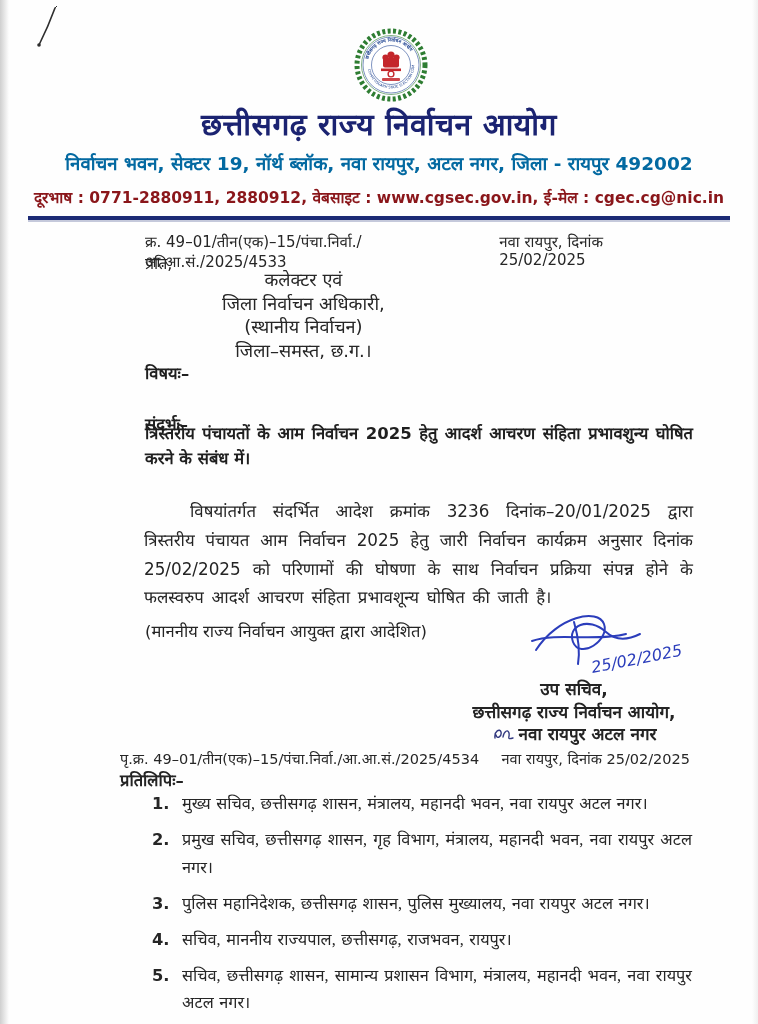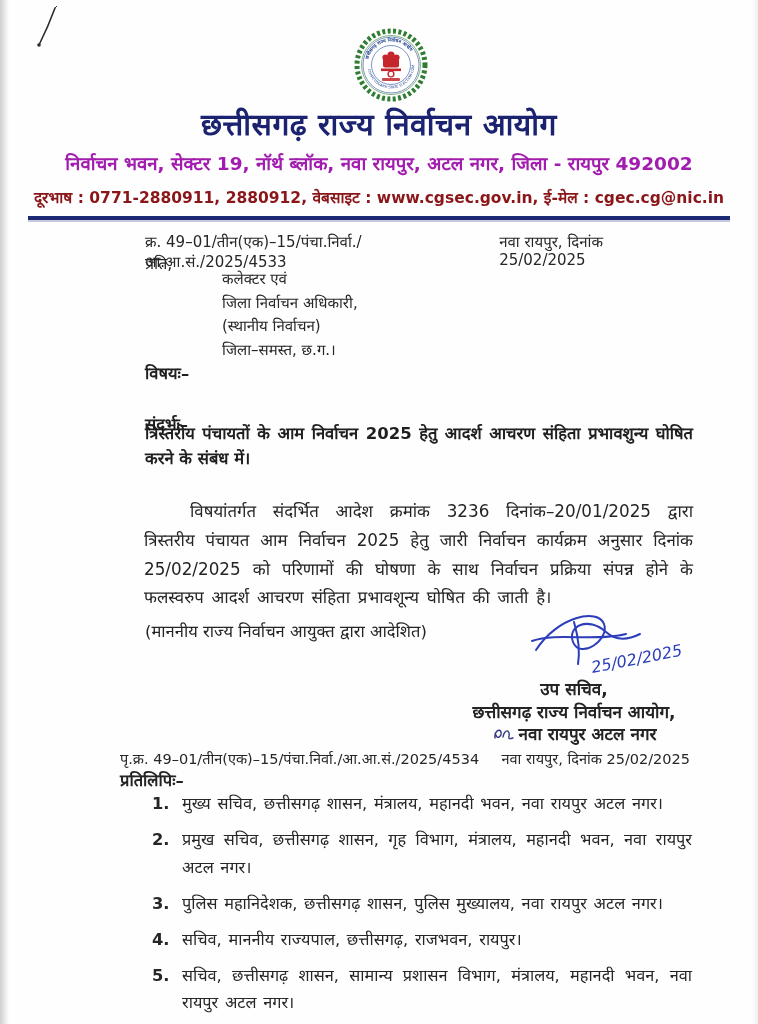--- a/index.html
+++ b/index.html
@@ -13,32 +13,32 @@
     background:linear-gradient(90deg,#cfcfcf 0%,#e9e9e9 55%,#fefefe 100%); }
   .scan-edge-right{ position:absolute; right:0; top:0; width:6px; height:100%;
     background:linear-gradient(270deg,#efefef 0%,#fefefe 100%); }
   .tick{ position:absolute; left:30px; top:3px; }
 
   
   .emblem{ position:absolute; left:352px; top:25px; }
   .org-name{ position:absolute; left:0; top:103px; width:100%; text-align:center;
     font-size:30px; font-weight:700; color:#1b2371; letter-spacing:.5px; }
   .org-address{ position:absolute; left:0; top:150px; width:100%; text-align:center;
-    font-size:18.5px; font-weight:700; color:#a21caf; }
+    font-size:18.5px; font-weight:700; color:#0369a1; }
   .org-contact{ position:absolute; left:0; top:186px; width:100%; text-align:center;
     font-size:15.5px; font-weight:700; color:#8a161a; }
   .rule{ position:absolute; left:28px; top:216px; width:702px; height:4px;
     background:#1c2a75; box-shadow:0 2px 0 rgba(28,42,117,.25); }
 
   
   .ref-row{ position:absolute; left:145px; top:231px; width:547px;
     display:flex; justify-content:space-between; font-size:15px; color:#262626; }
   .prati{ position:absolute; left:145px; top:252px; font-size:16px; color:#262626; }
-  .addressee{ position:absolute; left:222px; top:268px; font-size:15px;
-    line-height:23.5px; color:#262626; }
+  .addressee{ position:absolute; left:222px; top:268px; font-size:18px;
+    line-height:23.5px; color:#262626;text-align:center; }
 
   .label-row{ position:absolute; left:145px; width:548px; display:flex; gap:8px; }
   .label-row .lbl{ font-weight:700; flex:0 0 52px; white-space:nowrap; }
   .label-row .txt{ flex:1; font-weight:700; text-align:justify; }
   .subject-row{ top:362px; font-size:16.5px; line-height:24.5px;flex-direction:column; }
   .sandarbh-row{ top:413px; font-size:16.5px; line-height:24.5px; }
 
   .separator{ position:absolute; left:0; top:461px; width:100%; text-align:center;
     font-size:15px; font-weight:700; letter-spacing:1px; color:#2a2a2a; }
 
@@ -56,21 +56,21 @@
 
   
   .copy-ref-row{ position:absolute; left:120px; top:748px; width:570px;
     display:flex; justify-content:space-between; font-size:14.5px; color:#262626; }
   .pratilipi{ position:absolute; left:120px; top:768px; font-size:16.5px;
     font-weight:700; color:#242424; }
   .copy-list{ position:absolute; left:152px; top:790px; width:540px; list-style:none; }
   .copy-list li{ display:flex; margin-bottom:8.5px; font-size:16.3px;
     line-height:27.5px; color:#262626; }
   .copy-list li .num{ flex:0 0 30px; font-weight:700; }
-  .copy-list li .txt{ flex:1; text-align:justify; word-spacing:1.5px; }
+  .copy-list li .txt{ flex:1; text-align:justify; word-spacing:1.5px;font-family:Liberation Serif, serif; }
 </style>
 </head>
 <body>
 
 <div class="page">
   <div class="scan-edge-left"></div>
   <div class="scan-edge-right"></div>
 
   <svg class="tick" width="40" height="50" viewBox="0 0 40 50">
     <path d="M25,5 C21,16 15,30 9,42" stroke="#2e2e2e" stroke-width="1.6" fill="none" stroke-linecap="round"></path>

